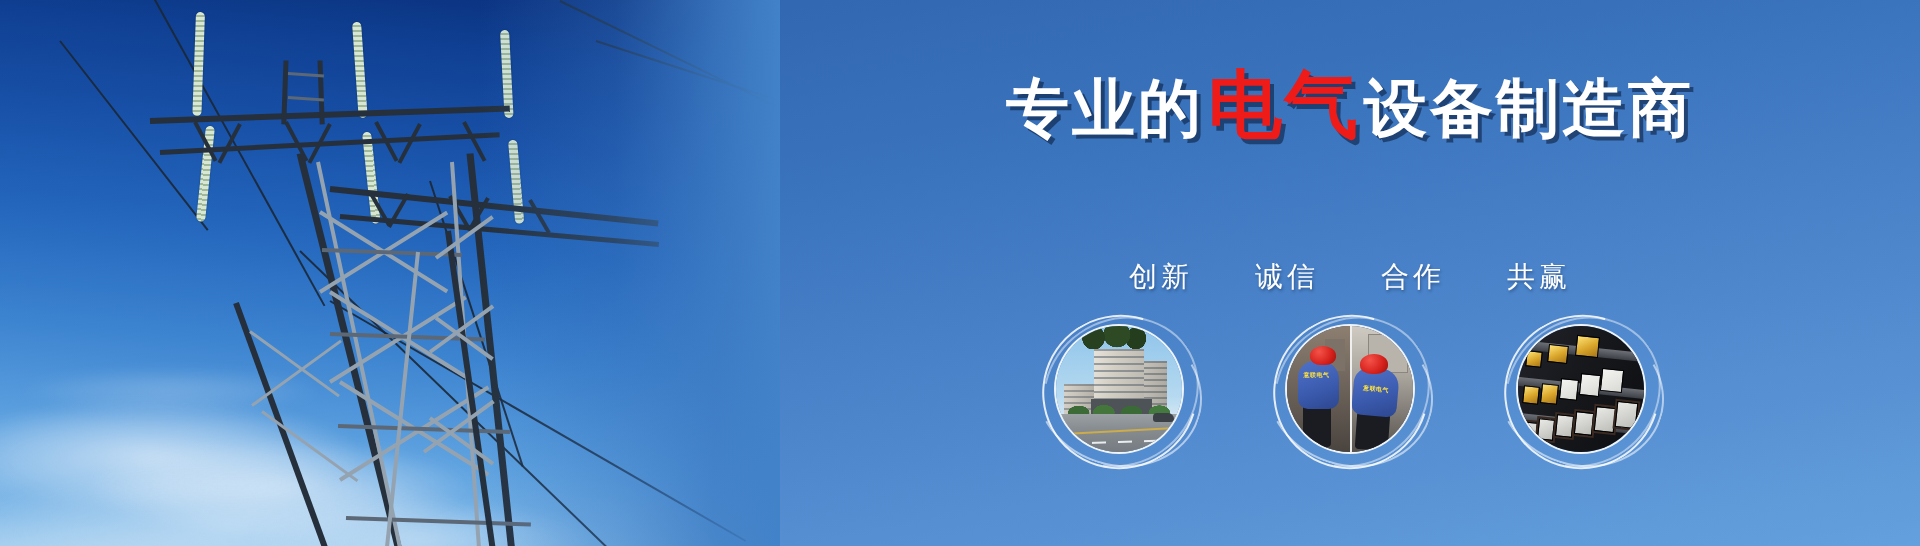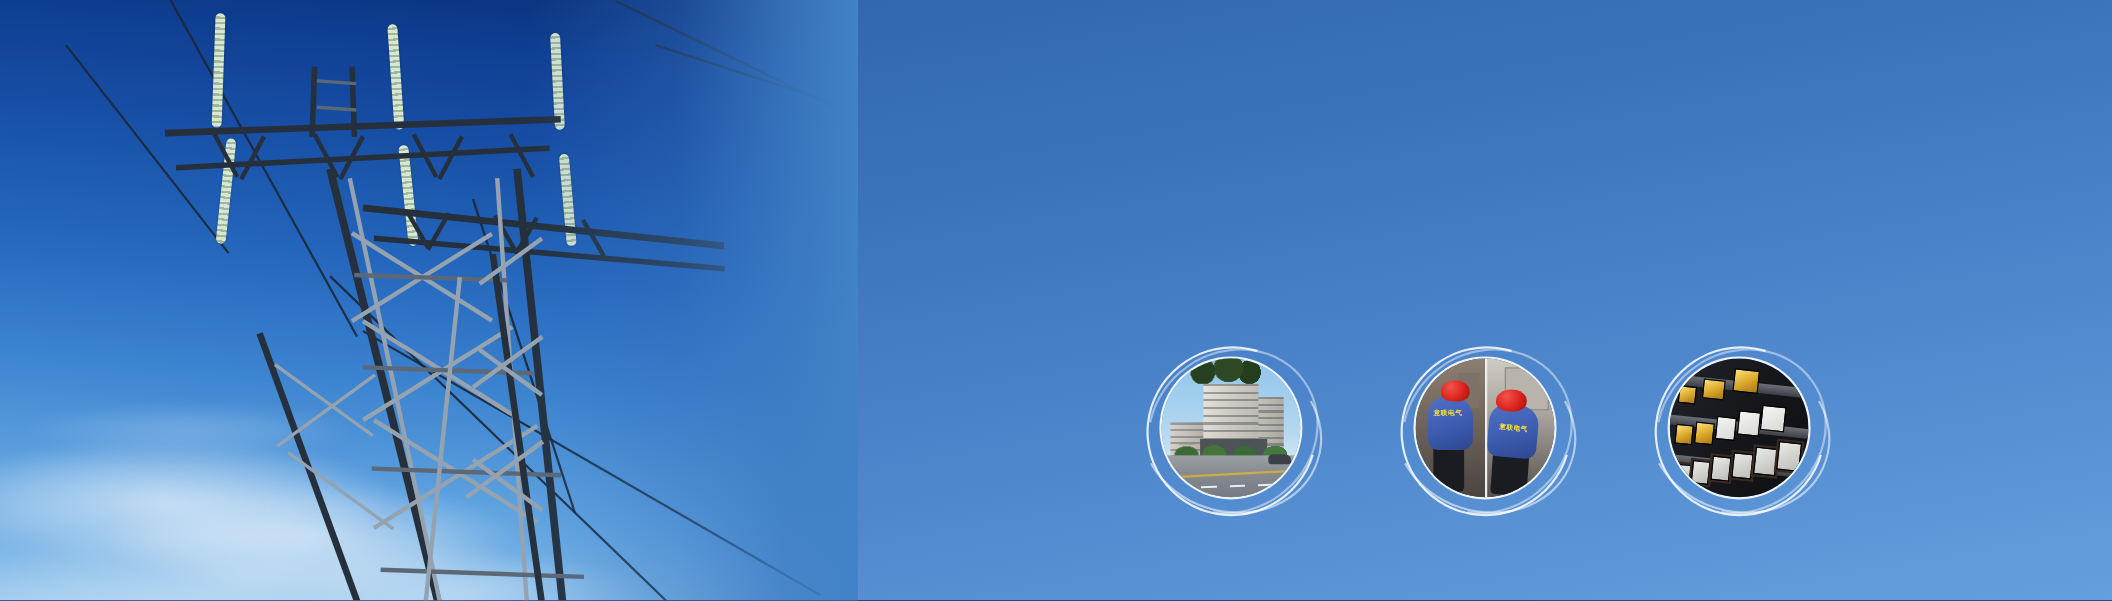--- a/index.html
+++ b/index.html
@@ -349,22 +349,31 @@
       <div class="bar light" style="left:250px; top:330px; width:110px; height:3px; transform: rotate(36deg);"></div>
       <div class="bar light" style="left:252px; top:404px; width:110px; height:3px; transform: rotate(-36deg);"></div>
       <div class="bar light" style="left:262px; top:410px; width:118px; height:3px; transform: rotate(36deg);"></div>
     </div>
 
     <div class="photo-fade"></div>
   </div>
 
   <div class="content">
 
-
-
+    <div class="headline">
+      <span class="w">专业的</span><span class="r">电气</span><span class="w">设备制造商</span>
+    </div>
+
+
+    <div class="keywords">
+      <span>创新</span>
+      <span>诚信</span>
+      <span>合作</span>
+      <span>共赢</span>
+    </div>
 
     <div class="circles">
 
       <div class="circle-wrap">
         <div class="ring r1"></div>
         <div class="ring r2"></div>
         <div class="ring r3"></div>
         <div class="photo">
           <div class="ph-sky"></div>
           <div class="ph-bldgC"></div>

